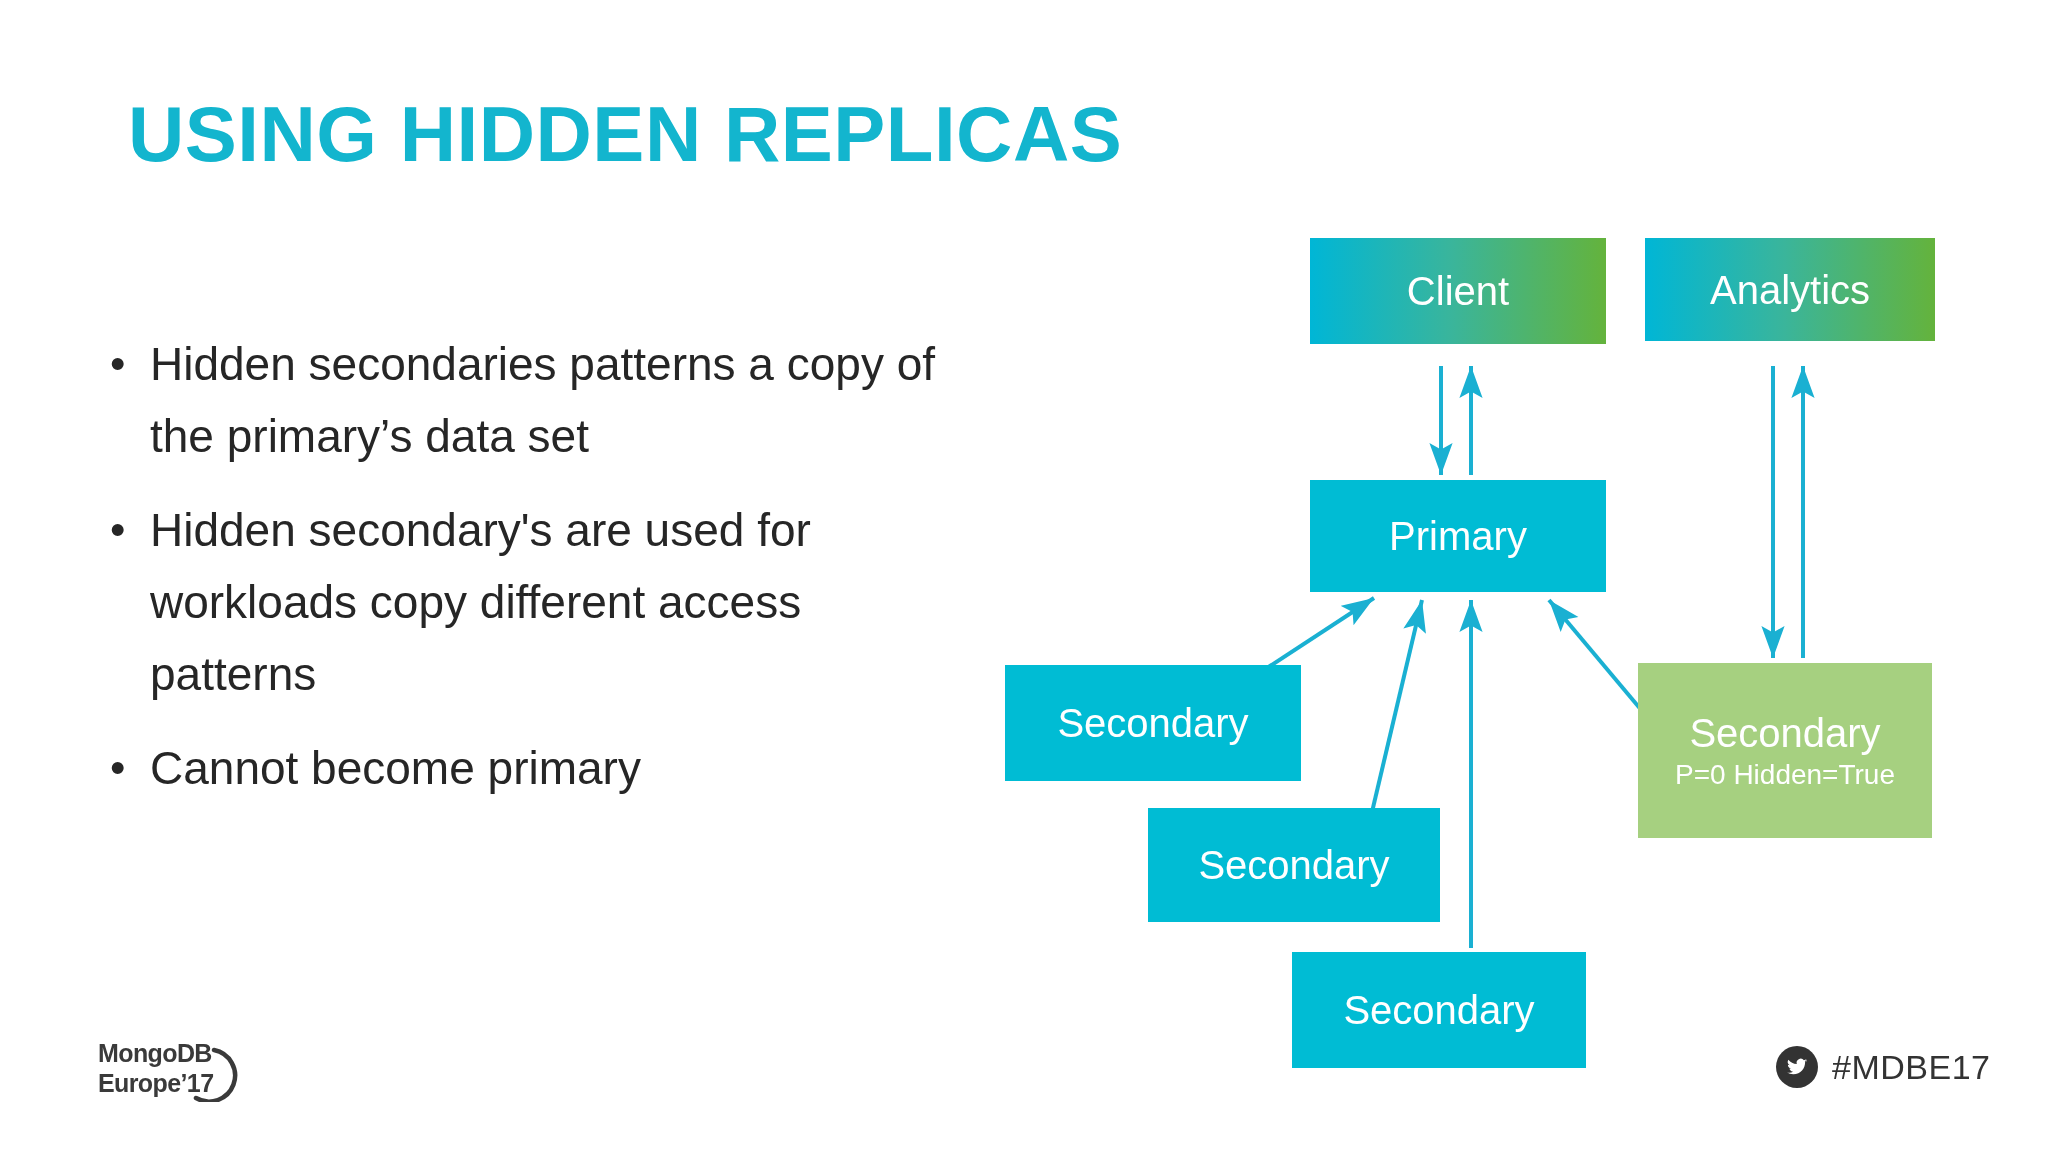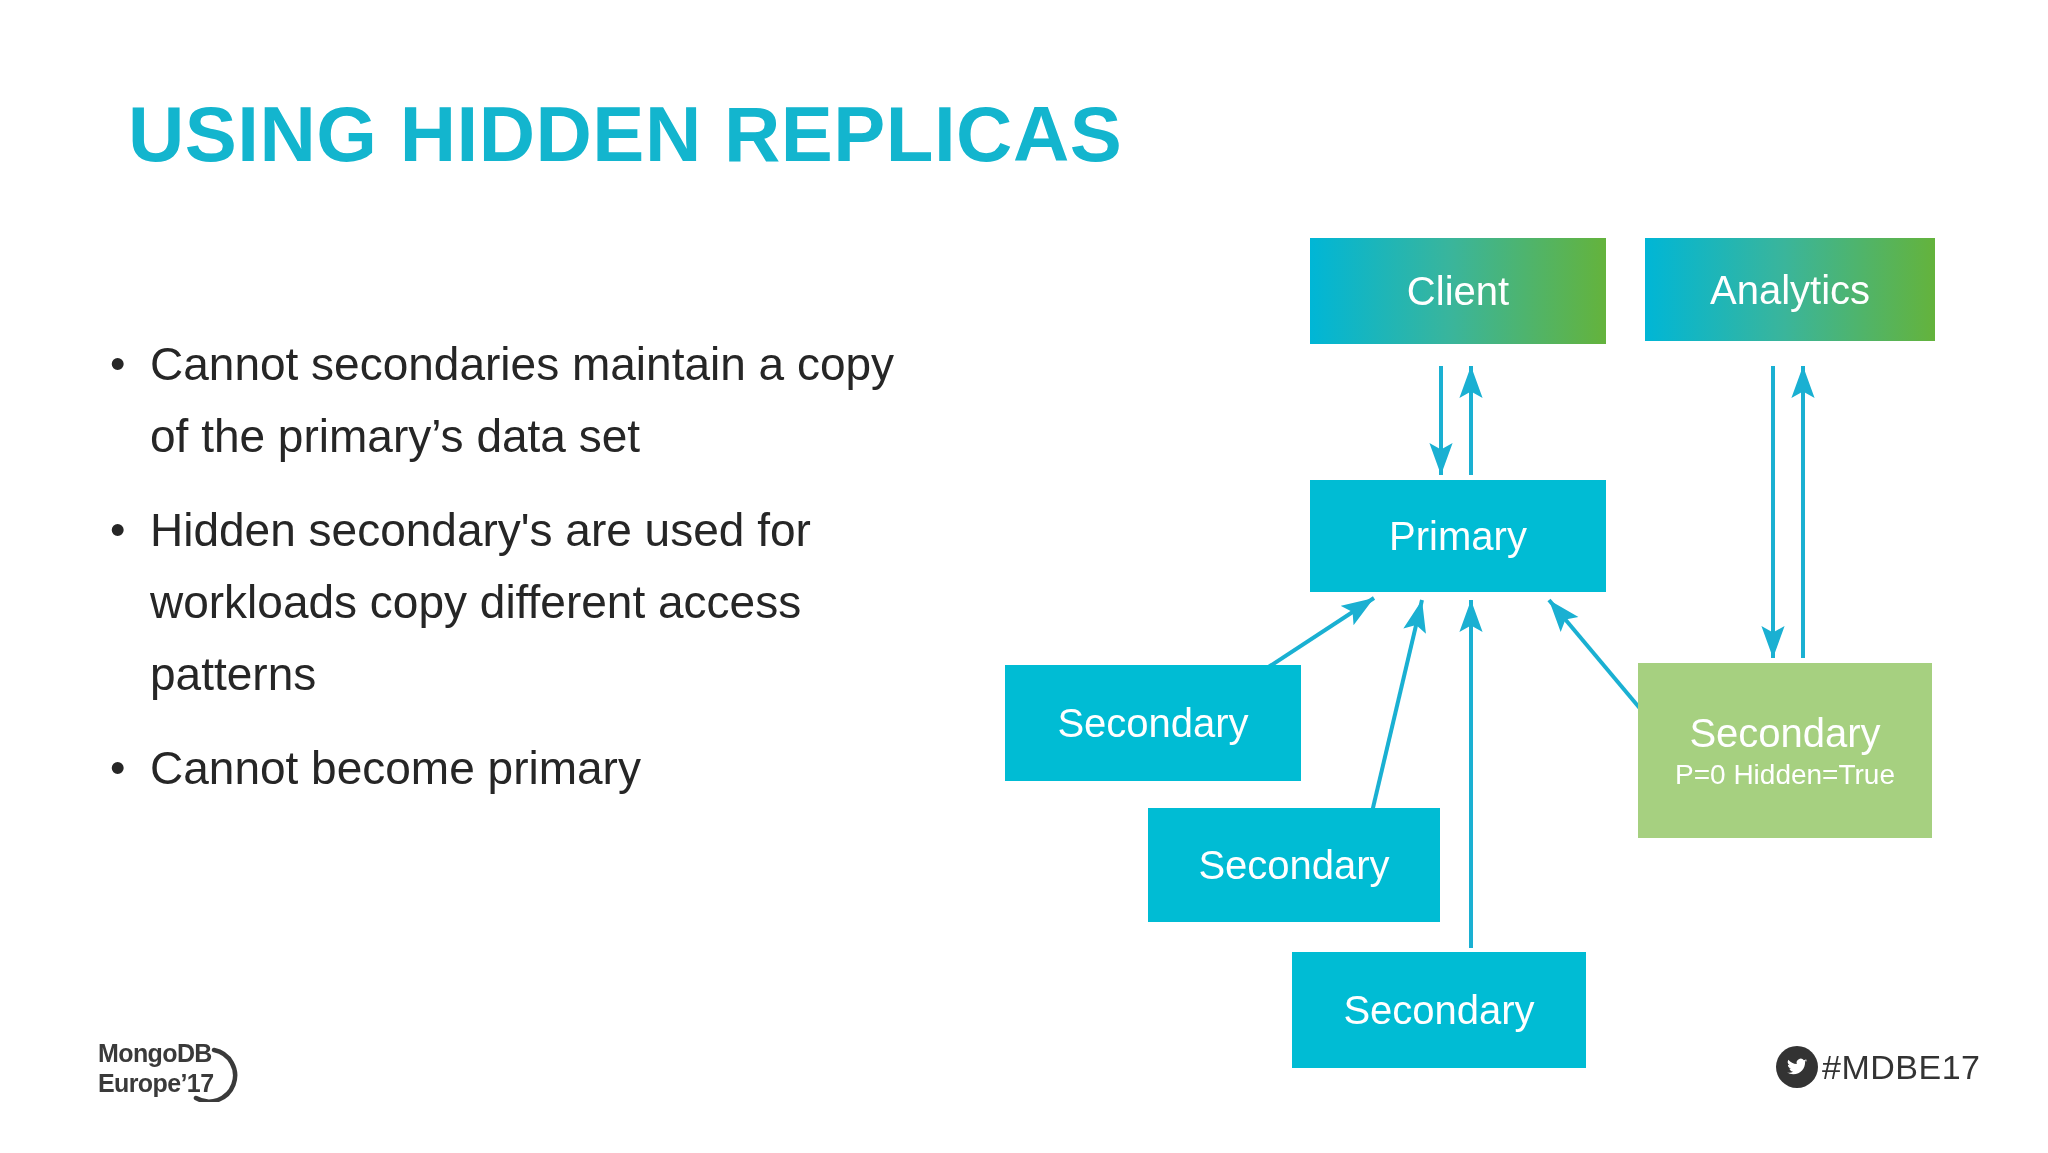--- a/index.html
+++ b/index.html
@@ -108,21 +108,21 @@
     top: 1036px;
     width: 148px;
     height: 66px;
   }
   #mdbe-footer {
     position: absolute;
     left: 1776px;
     top: 1046px;
     display: flex;
     align-items: center;
-    gap: 4px;
+    gap: 14px;
   }
   #twitter-badge {
     width: 42px;
     height: 42px;
     border-radius: 50%;
     background: #333333;
     display: flex;
     align-items: center;
     justify-content: center;
   }
@@ -138,21 +138,21 @@
 <body>
 
 <div id="slide">
 
   <div id="slide-title">USING HIDDEN REPLICAS</div>
 
   <div id="bullet-list">
 
     <div class="bullet-item">
       <span class="bullet-dot">•</span>
-      <span class="bullet-text">Cannot secondaries maintain a copy of the primary’s data set</span>
+      <span class="bullet-text">Hidden secondaries patterns a copy of the primary’s data set</span>
     </div>
 
     <div class="bullet-item">
       <span class="bullet-dot">•</span>
       <span class="bullet-text">Hidden secondary's are used for workloads copy different access patterns</span>
     </div>
 
     <div class="bullet-item">
       <span class="bullet-dot">•</span>
       <span class="bullet-text">Cannot become primary</span>

